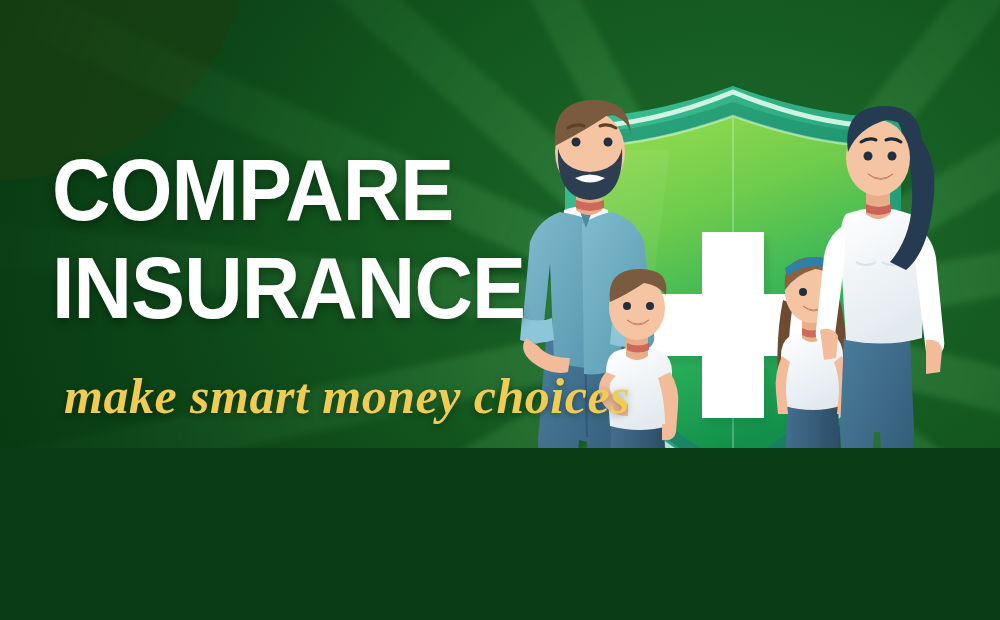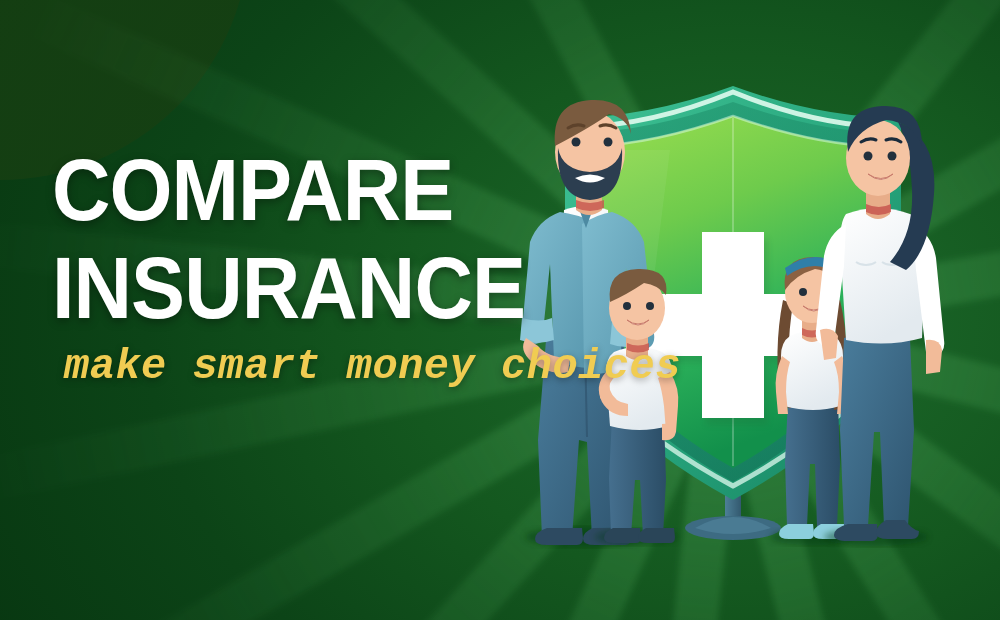--- a/index.html
+++ b/index.html
@@ -1,20 +1,20 @@
 <!DOCTYPE html>
 <html><head>
 <meta charset="utf-8">
 <style>
   html,body{margin:0;padding:0;background:#0a3d16;}
   *{box-sizing:border-box;}
 
   #banner{
     position:relative;
-    width:1000px;height:620px;
+    width:1000px;height:448px;
     overflow:hidden;
     font-family:"Liberation Sans", sans-serif;
     background:
       radial-gradient(ellipse 900px 700px at 74% 52%, #1d6b2c 0%, #14581f 38%, #0c4417 66%, #073510 100%);
   }
 
   
   .corner-arc{
     position:absolute; left:-250px; top:-320px;
     width:500px;height:500px;border-radius:50%;
@@ -43,27 +43,27 @@
     line-height:.95;
     letter-spacing:-1px;
     transform:scaleX(.92);
     transform-origin:left center;
     text-shadow:0 3px 10px rgba(0,0,0,.35);
     margin:0;
     white-space:nowrap;
   }
   .headline.l2{margin-top:14px;}
   .subhead{
-    margin-top:14px;
+    margin-top:38px;
     margin-left:12px;
     color:#f0cc52;
-    font-family:Liberation Mono, monospace;
+    font-family:Liberation Serif, serif;
     font-style:italic;
     font-weight:bold;
-    font-size:42px;
+    font-size:50px;
     letter-spacing:.5px;
     white-space:nowrap;
     text-shadow:0 2px 7px rgba(0,0,0,.35);
   }
 
   
   .art{position:absolute;left:480px;top:0;width:520px;height:620px;}
   .art svg{display:block;width:520px;height:620px;}
 </style>
 </head>

